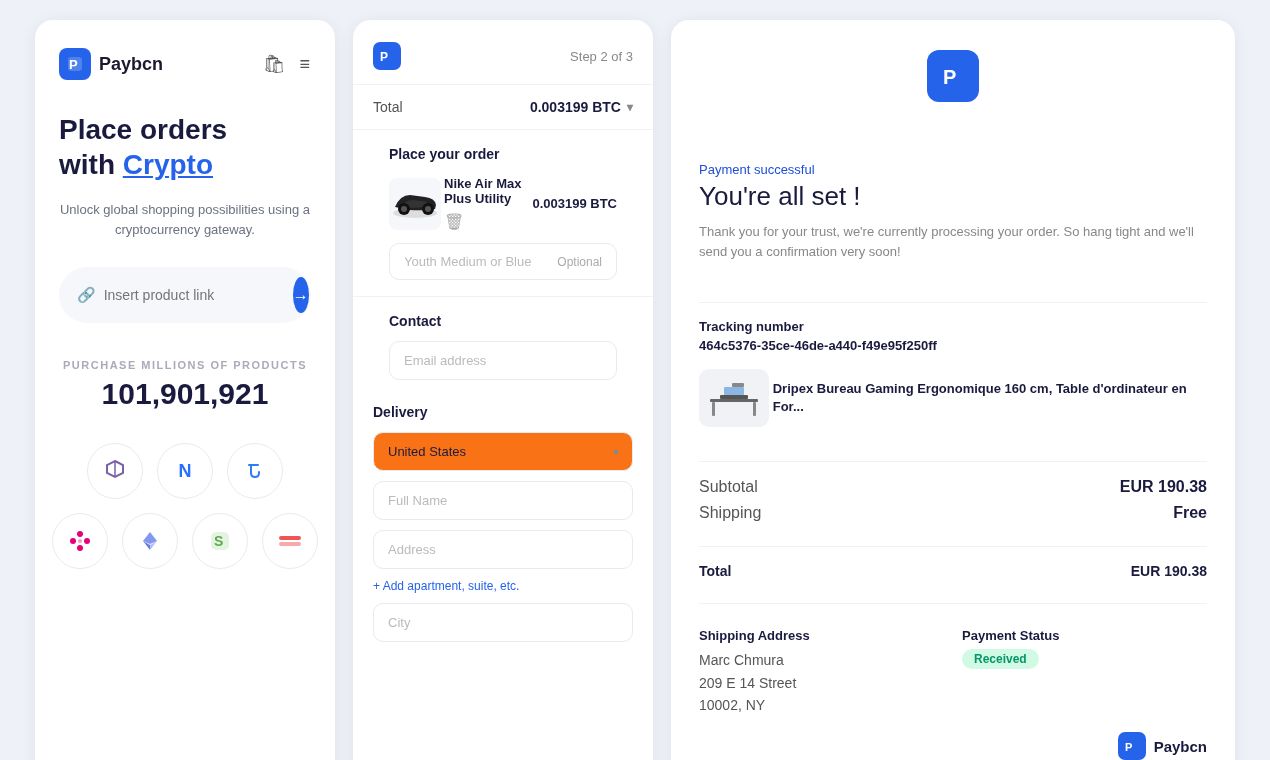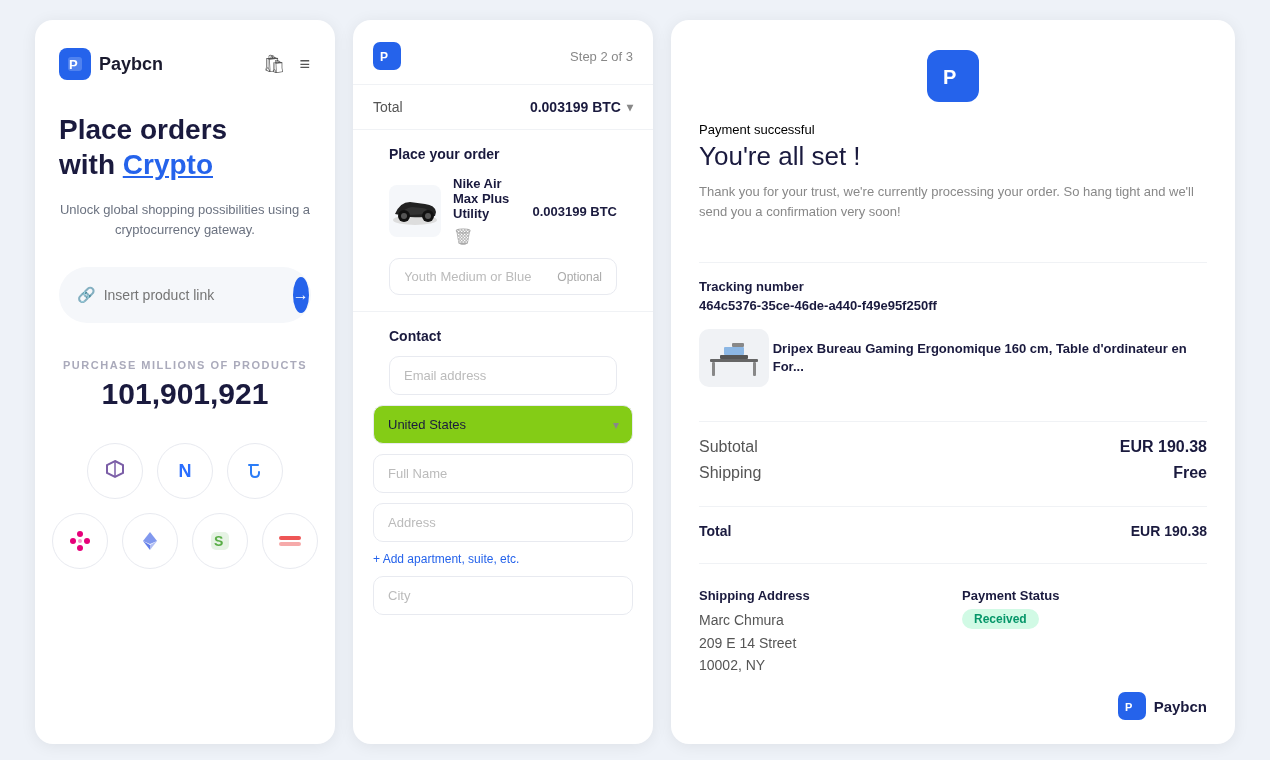--- a/index.html
+++ b/index.html
@@ -183,21 +183,21 @@
     .total-value { font-size: 14px; font-weight: 600; color: #1a1a3e; display: flex; align-items: center; gap: 6px; }
     .chevron { font-size: 12px; color: #888; }
     .order-section {
       padding: 16px 36px;
       border-bottom: 1px solid #f0f2f5;
     }
     .order-section-title { font-size: 14px; font-weight: 700; color: #1a1a3e; margin-bottom: 14px; }
     .product-row {
       display: flex;
       align-items: center;
-      gap: 12px;
+      gap: 3px;
     }
     .product-img {
       width: 52px;
       height: 52px;
       border-radius: 8px;
       background: #f5f7fa;
       display: flex;
       align-items: center;
       justify-content: center;
       font-size: 26px;
@@ -251,21 +251,21 @@
     }
     .select-wrap select {
       width: 100%;
       border: 1.5px solid #e8eaf0;
       border-radius: 10px;
       padding: 11px 50px 11px 14px;
       font-size: 13px;
       color: #1a1a3e;
       outline: none;
       appearance: none;
-      background: #84cc16;
+      background: #f97316;
       cursor: pointer;
     }
     .select-arrow {
       position: absolute;
       right: 14px;
       top: 50%;
       transform: translateY(-50%);
       font-size: 12px;
       color: #888;
       pointer-events: none;
@@ -298,22 +298,23 @@
       border-radius: 12px;
       display: flex;
       align-items: center;
       justify-content: center;
       color: white;
       font-weight: 900;
       font-size: 22px;
     }
     .payment-success-label {
       font-size: 13px;
-      color: #000000;
+      color: #1d4ed8;
       margin-bottom: 4px;
+      margin-top: 40px;
     }
     .payment-success-title {
       font-size: 26px;
       font-weight: 400;
       color: #1a1a3e;
       margin-bottom: 10px;
     }
     .payment-success-sub {
       font-size: 13px;
       color: #888;
@@ -556,20 +557,21 @@
         <span class="optional-label">Optional</span>
       </div>
     </div>
 
     <div class="contact-section">
       <div class="contact-section-title">Contact</div>
       <input type="email" class="form-input" placeholder="Email address" style="">
     </div>
 
     <div class="delivery-section">
+      <div class="delivery-title">Delivery</div>
       <div class="select-wrap">
         <select>
           <option>United States</option>
           <option>Canada</option>
           <option>United Kingdom</option>
           <option>France</option>
           <option>Germany</option>
         </select>
         <span class="select-arrow">▾</span>
       </div>

